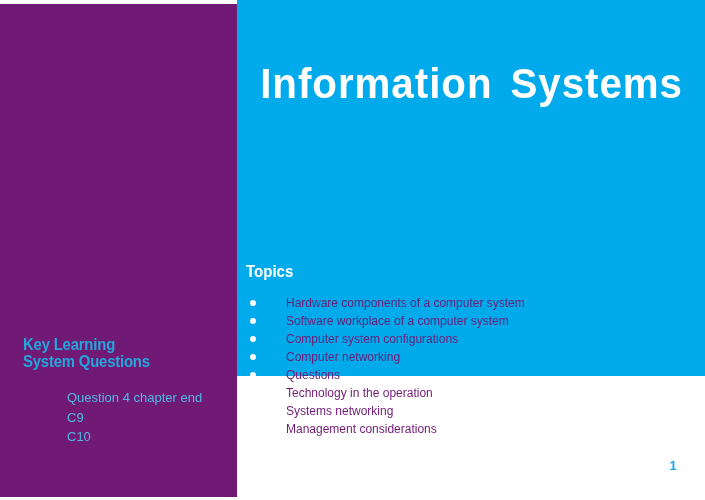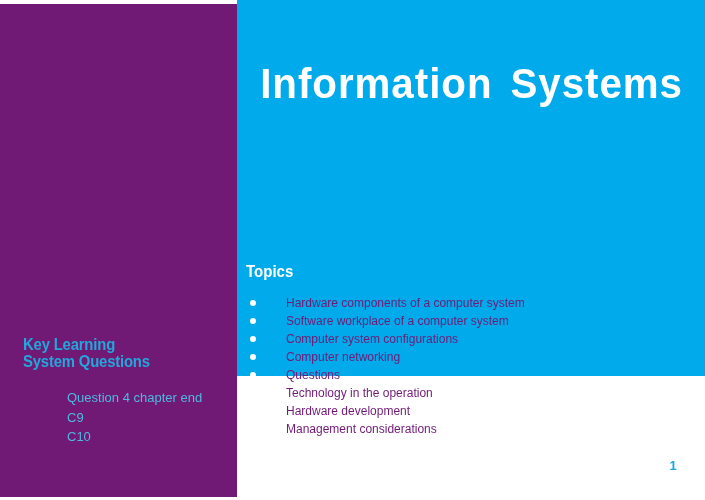--- a/index.html
+++ b/index.html
@@ -198,21 +198,21 @@
       <li>
         <span class="bullet"></span>
         <span>Questions</span>
       </li>
       <li>
         <span class="bullet"></span>
         <span>Technology in the operation</span>
       </li>
       <li>
         <span class="bullet"></span>
-        <span>Hardware development</span>
+        <span>Systems networking</span>
       </li>
       <li>
         <span class="bullet"></span>
         <span>Management considerations</span>
       </li>
     </ul>
 
   </div>
 
   <div class="page-plate">

